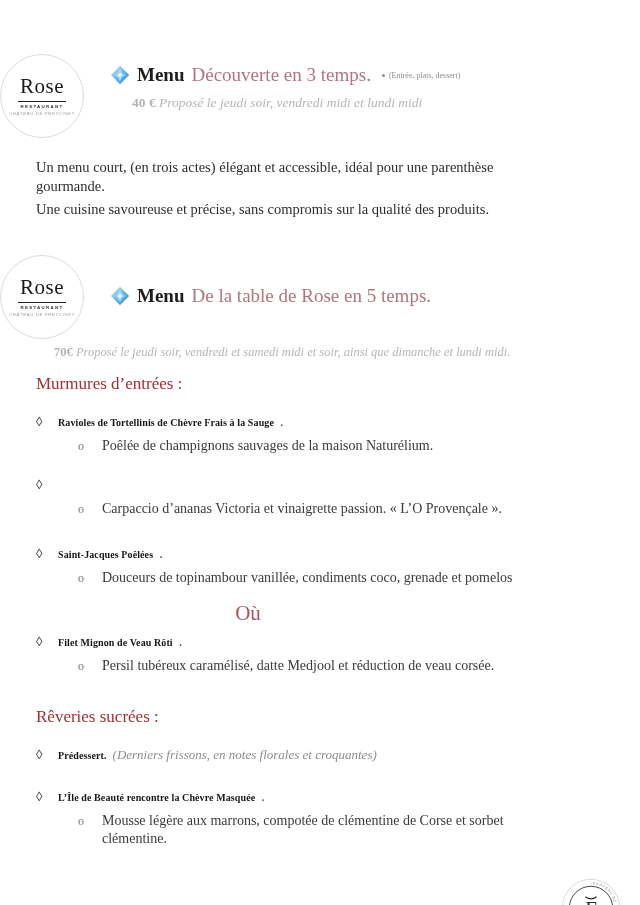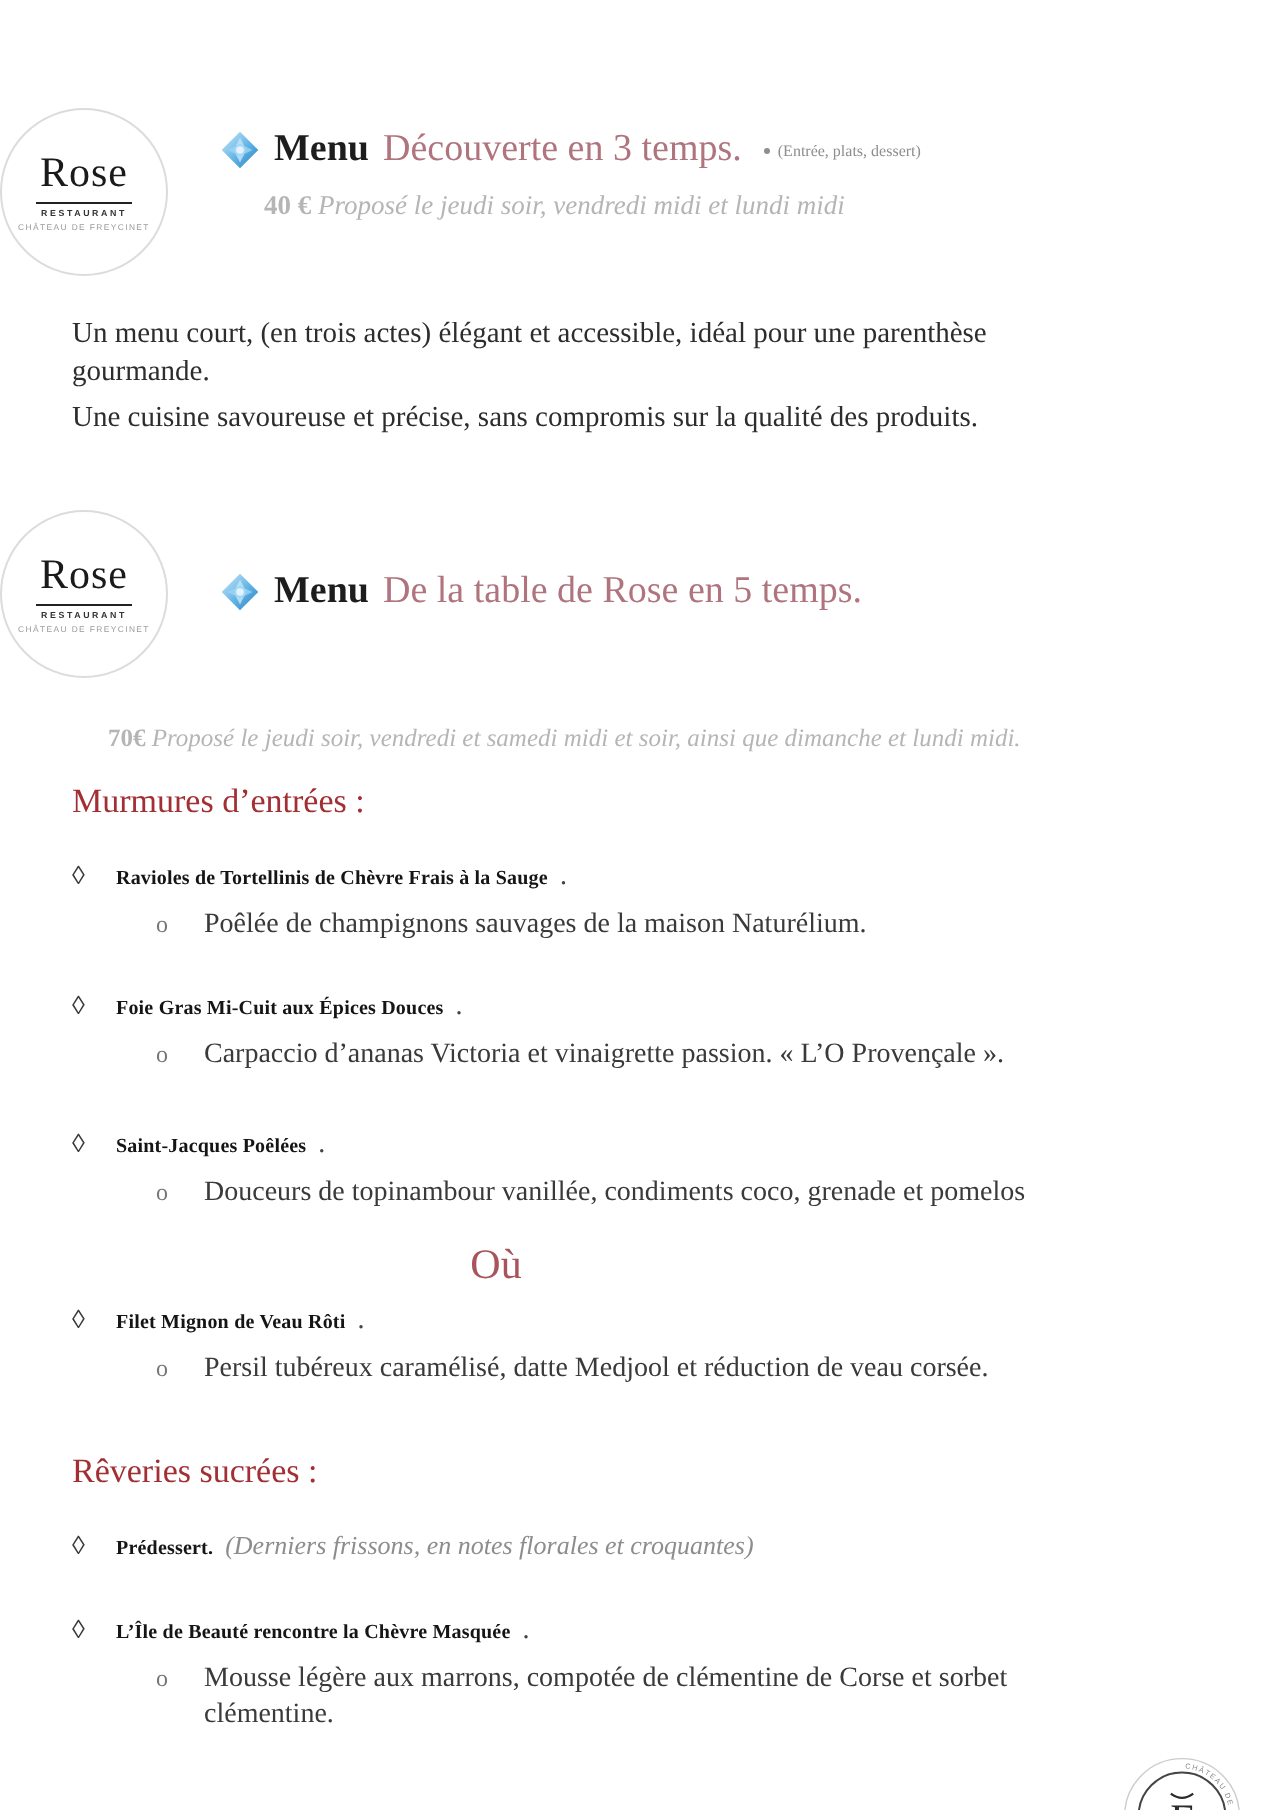--- a/index.html
+++ b/index.html
@@ -181,21 +181,21 @@
             <path d="M4.5 12 L12 8.2 L19.5 12 L12 15.8 Z" fill="#9ed3f2" opacity="0.8"></path>
             <circle cx="12" cy="12" r="2.3" fill="#e8f6ff" opacity="0.9"></circle>
           </svg>
         </span>
         <span class="menu-word">Menu</span>
         <span class="menu-name">De la table de Rose en 5 temps.</span>
       </div>
     </div>
   </div>
 
-  <div class="price-line small" style="padding-left:54px;margin-top:23px;">
+  <div class="price-line small" style="padding-left:54px;margin-top:6px;">
     <span class="amount">70€</span>
     <span>Proposé le jeudi soir, vendredi et samedi midi et soir, ainsi que dimanche et lundi midi.</span>
   </div>
 
   <div style="padding-left:36px;margin-top:14px;">
     <p class="course-head">Murmures d’entrées :</p>
 
     <div style="margin-top:18px;">
       <p class="dish">
         <span class="marker">◊</span>
@@ -203,21 +203,20 @@
       </p>
       <p class="sub" style="padding-left:42px;margin-top:7px;">
         <span class="marker">o</span>
         <span class="sub-text">Poêlée de champignons sauvages de la maison Naturélium.</span>
       </p>
     </div>
 
     <div style="margin-top:22px;">
       <p class="dish">
         <span class="marker">◊</span>
-        <span><span class="dish-name">Foie Gras Mi-Cuit aux Épices Douces</span><span class="dot-after">.</span></span>
       </p>
       <p class="sub" style="padding-left:42px;margin-top:7px;">
         <span class="marker">o</span>
         <span class="sub-text">Carpaccio d’ananas Victoria et vinaigrette passion. « L’O Provençale ».</span>
       </p>
     </div>
   </div>
 
   <div style="padding-left:36px;margin-top:26px;">
 

